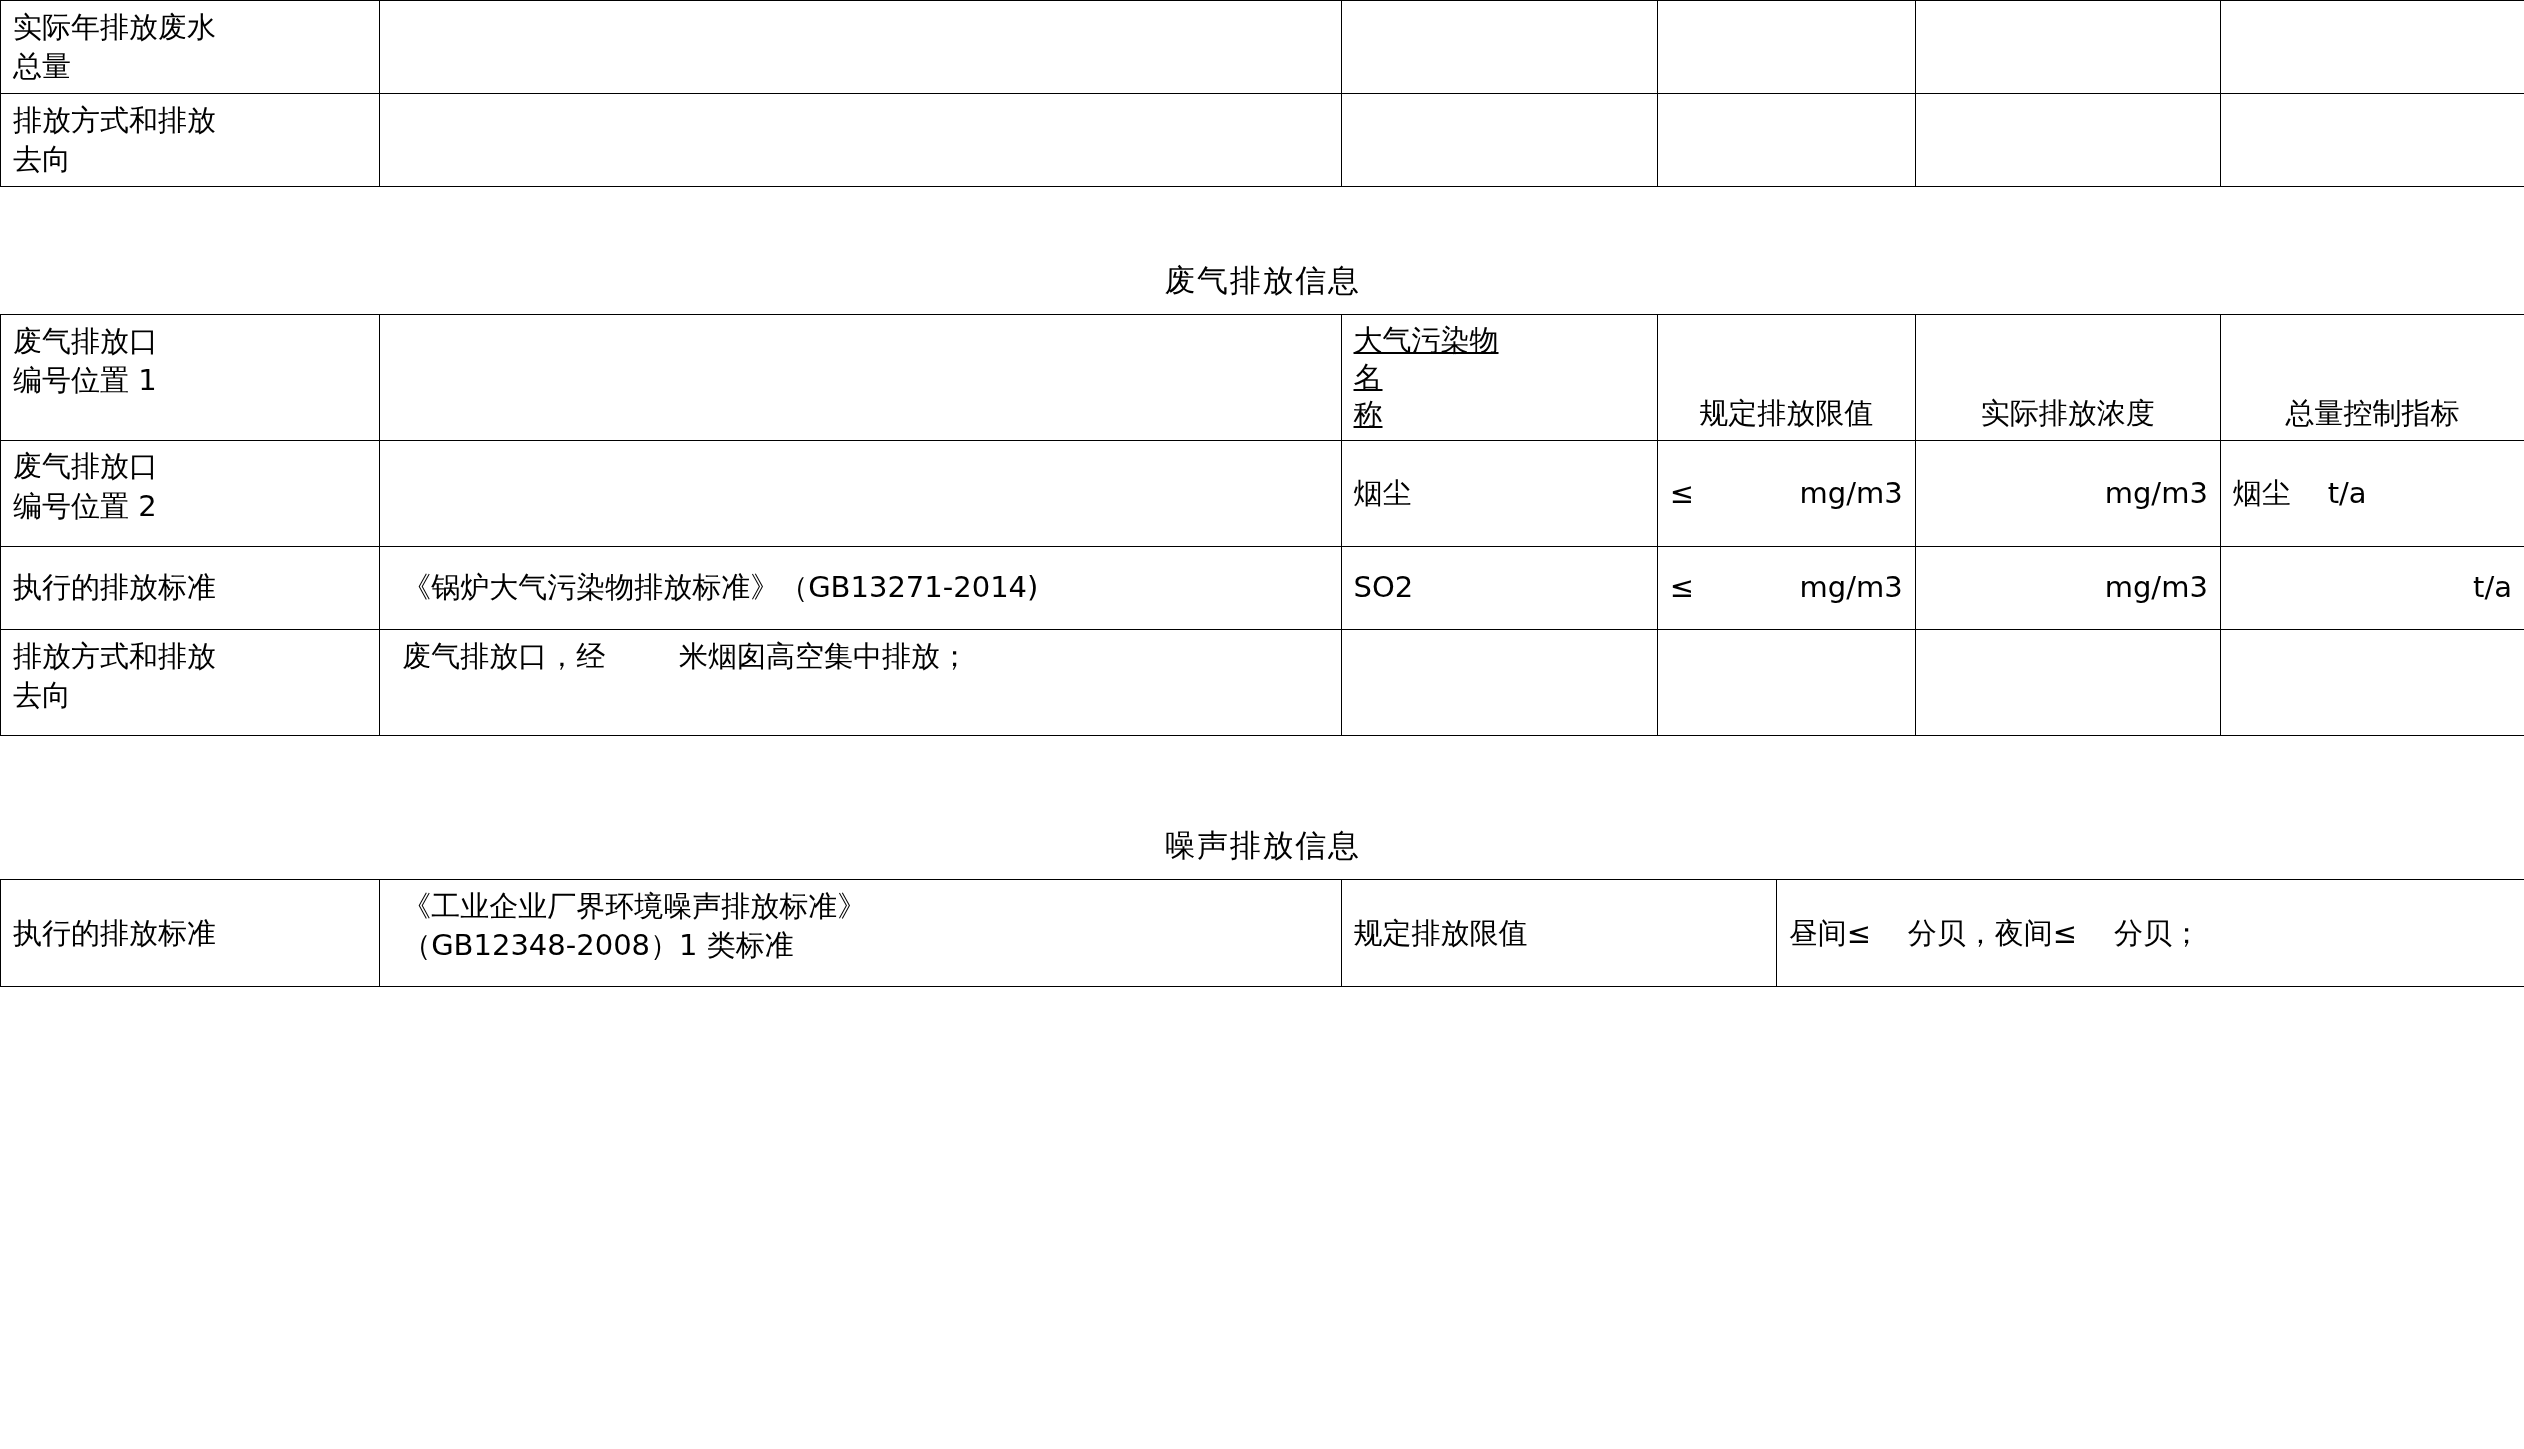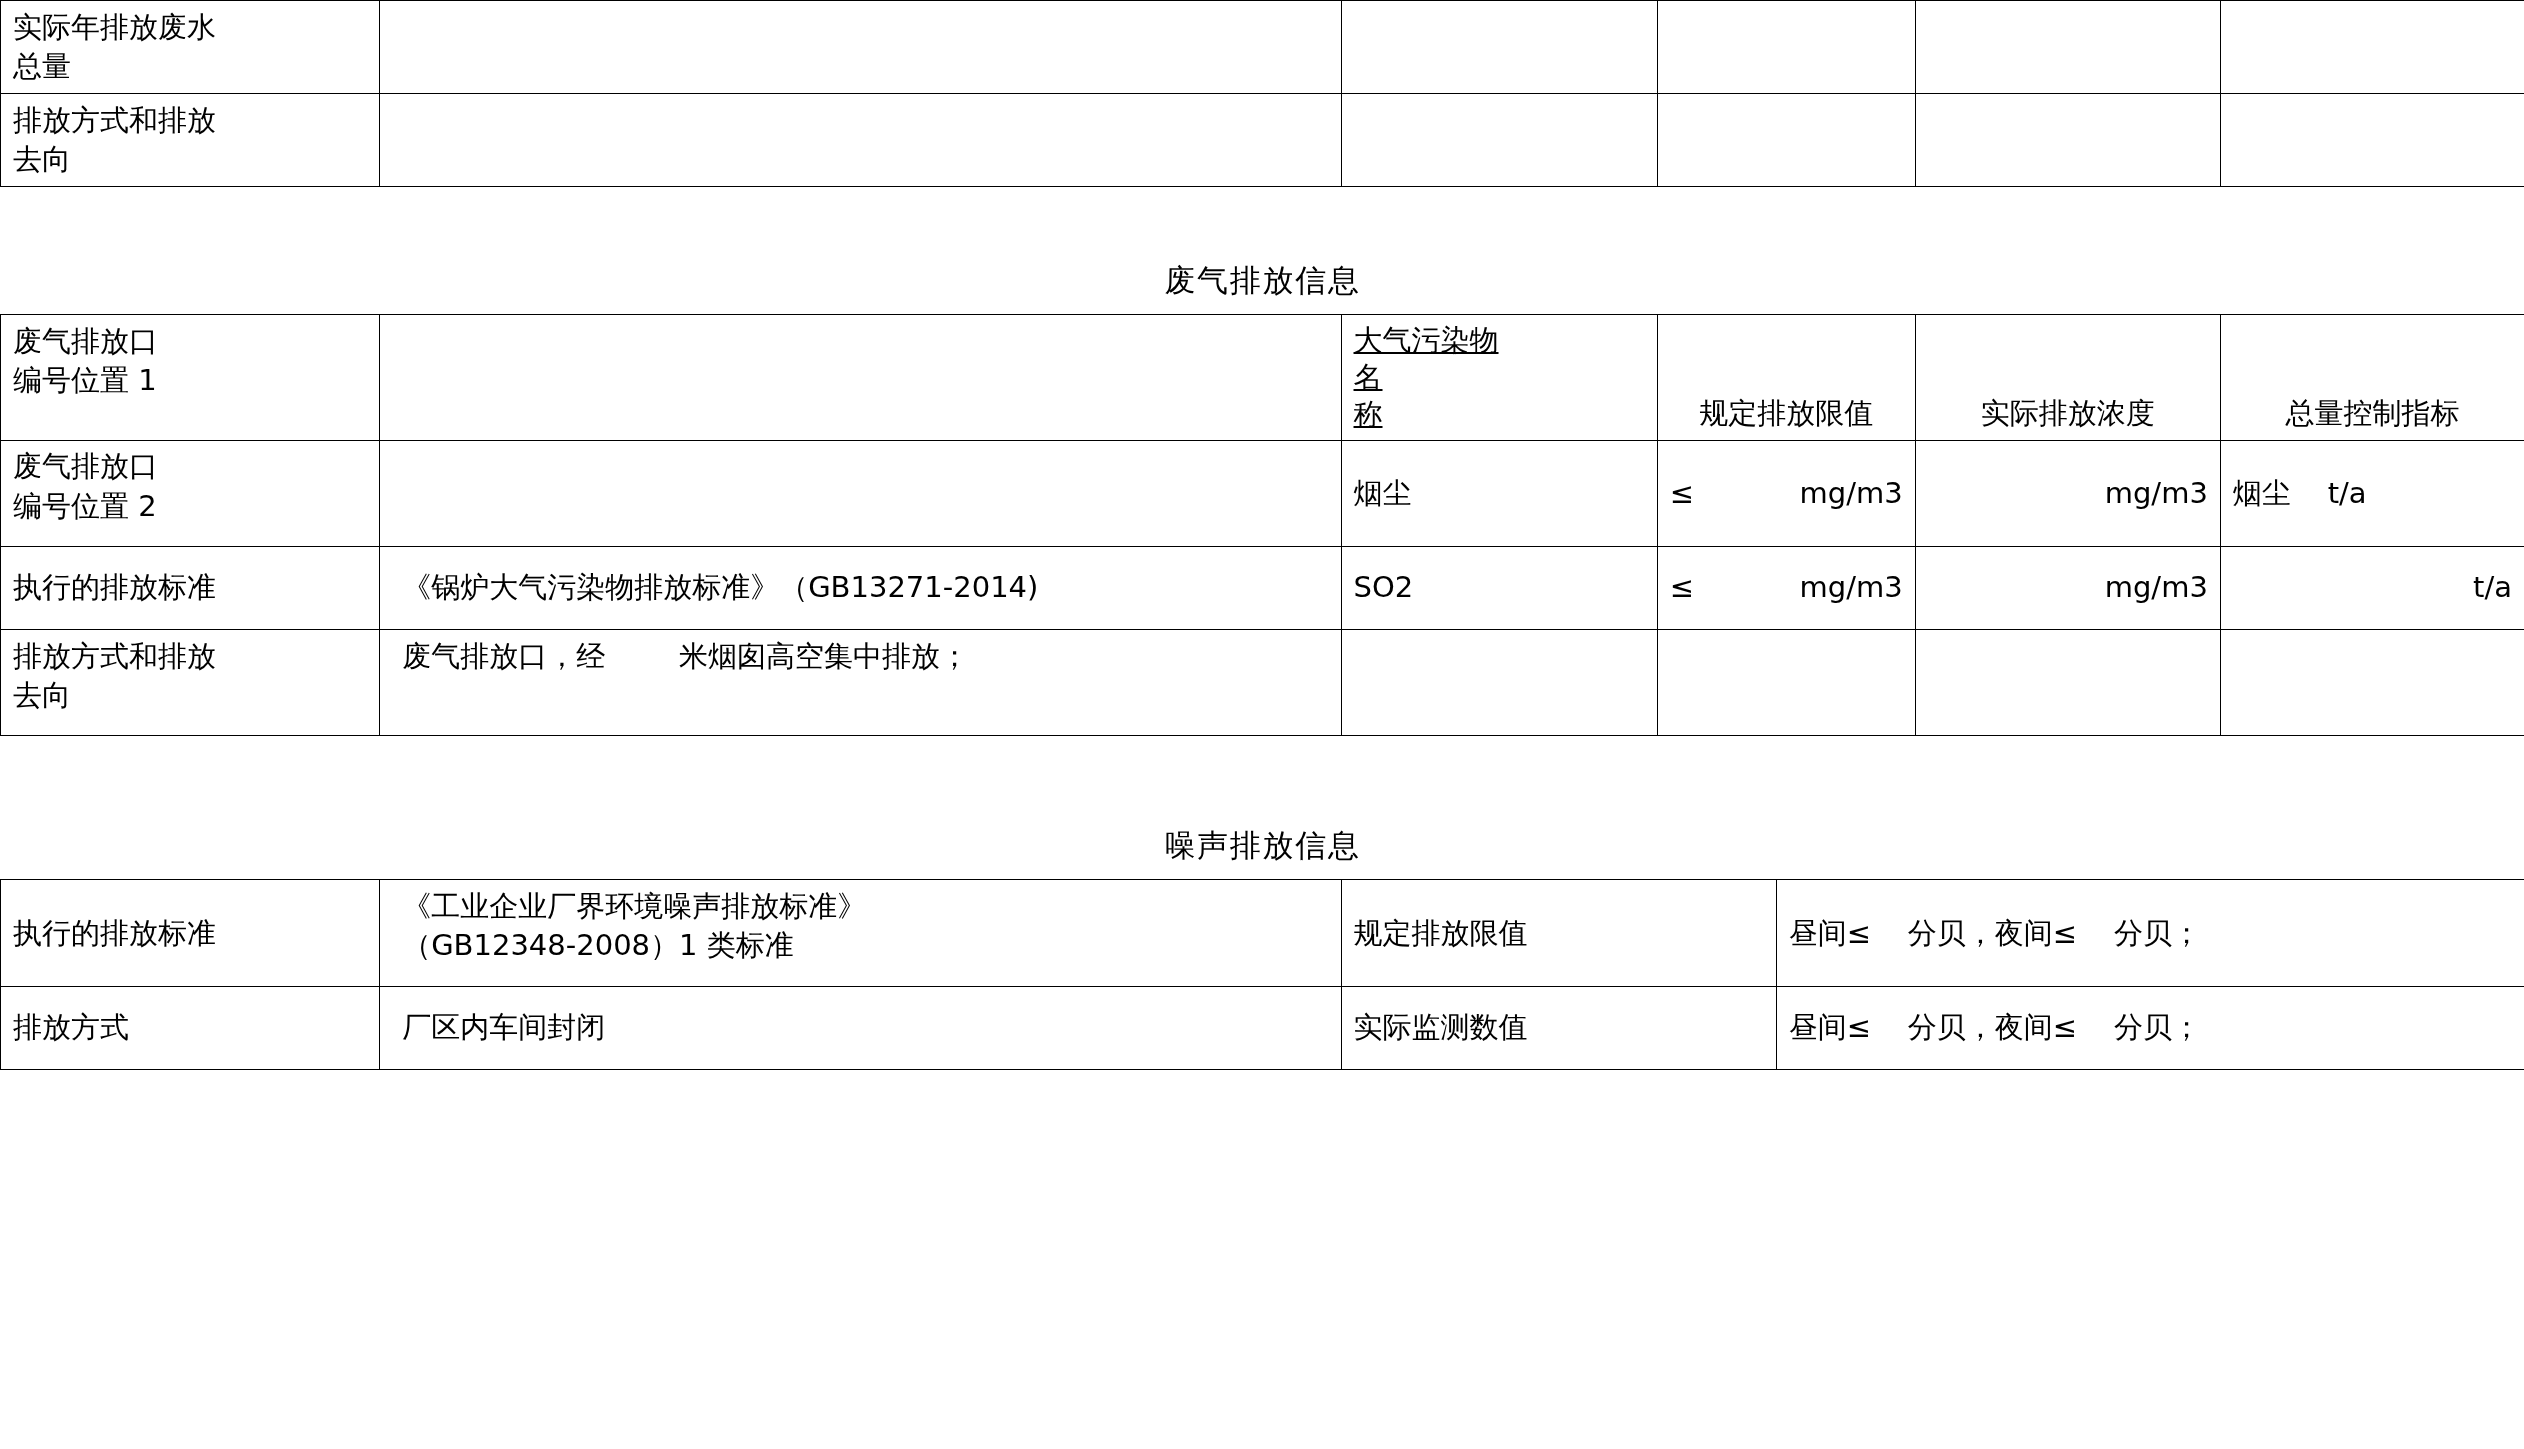--- a/index.html
+++ b/index.html
@@ -179,23 +179,17 @@
       <col style="width:748px">
     </colgroup>
     <tbody>
       <tr>
         <td class="c-left cell-tall" style="vertical-align:middle">执行的排放标准</td>
         <td class="c-left two-line indent-1">《工业企业厂界环境噪声排放标准》
 （GB12348-2008）1 类标准</td>
         <td class="c-left" style="vertical-align:middle">规定排放限值</td>
         <td class="c-left noise-val" style="vertical-align:middle">昼间≤    分贝，夜间≤    分贝；</td>
       </tr>
-      <tr>
-        <td class="c-left cell-mid" style="vertical-align:middle">排放方式</td>
-        <td class="c-left indent-1" style="vertical-align:middle">厂区内车间封闭</td>
-        <td class="c-left" style="vertical-align:middle">实际监测数值</td>
-        <td class="c-left noise-val" style="vertical-align:middle">昼间≤    分贝，夜间≤    分贝；</td>
-      </tr>
     </tbody>
   </table>
 
 </div>
 
 
 </body></html>

